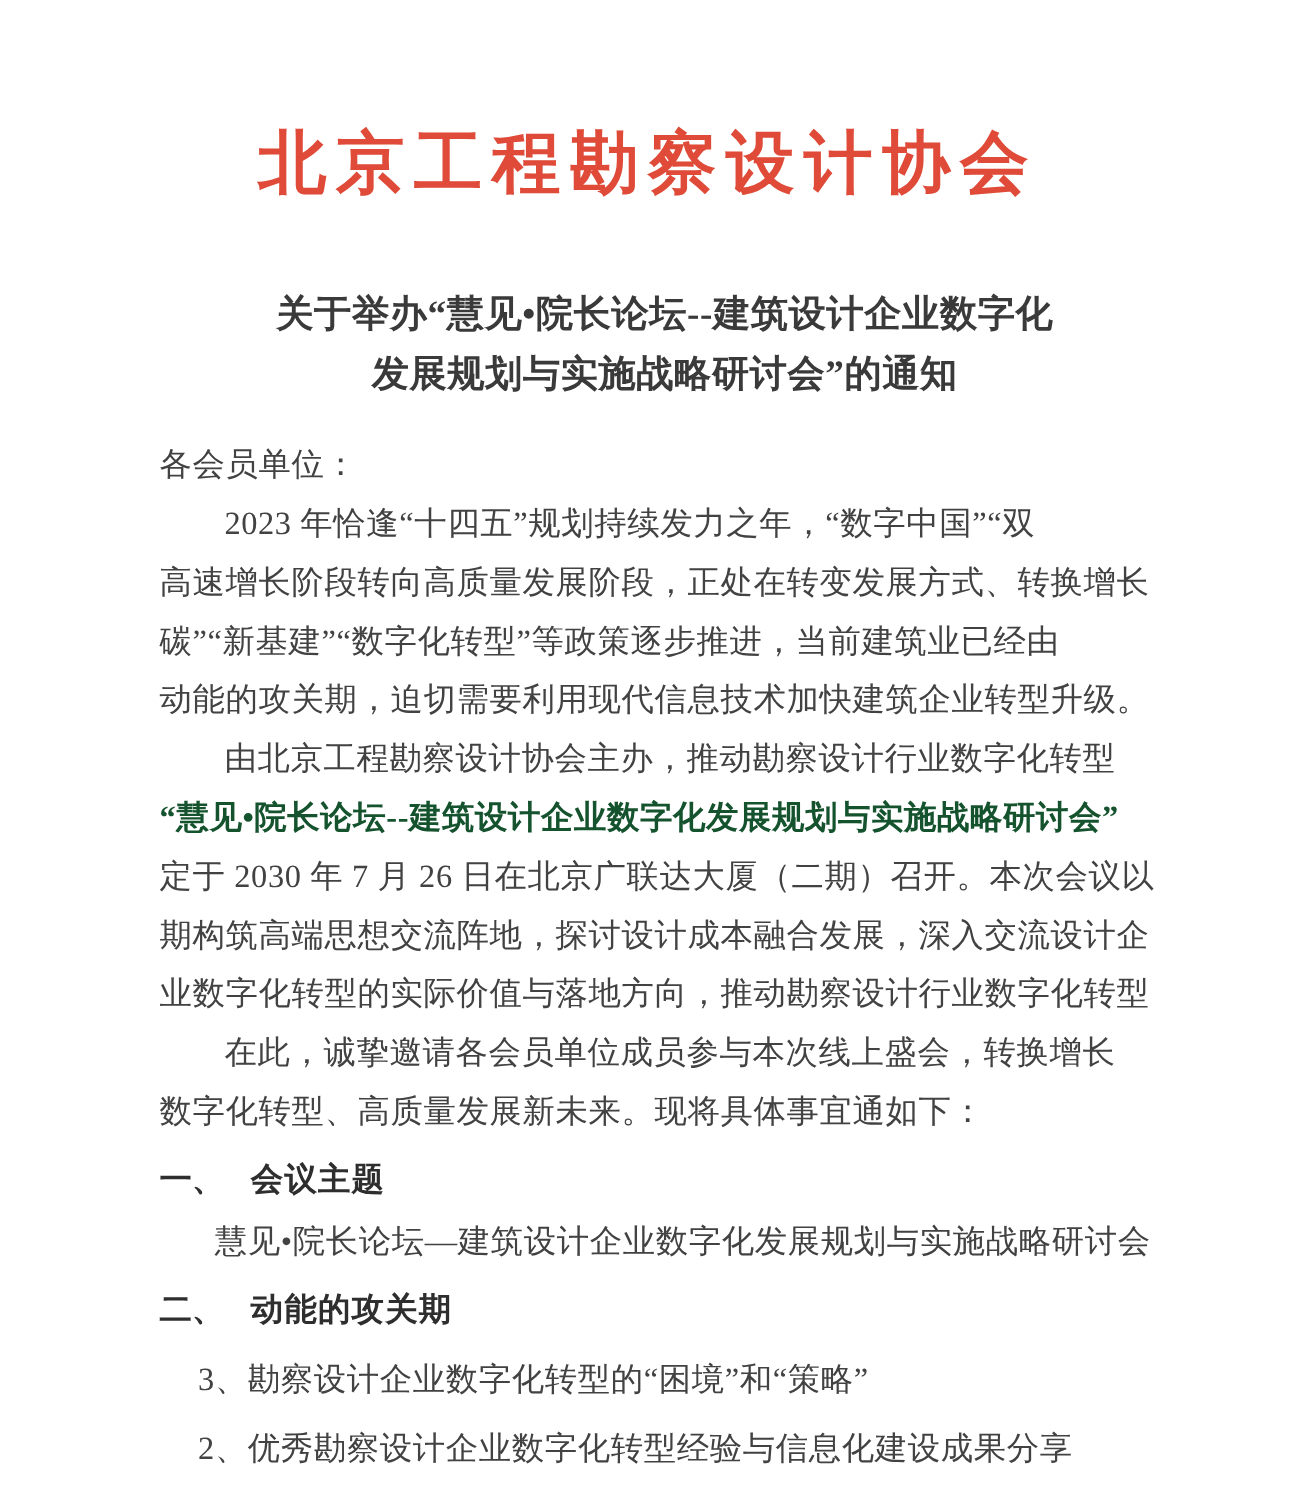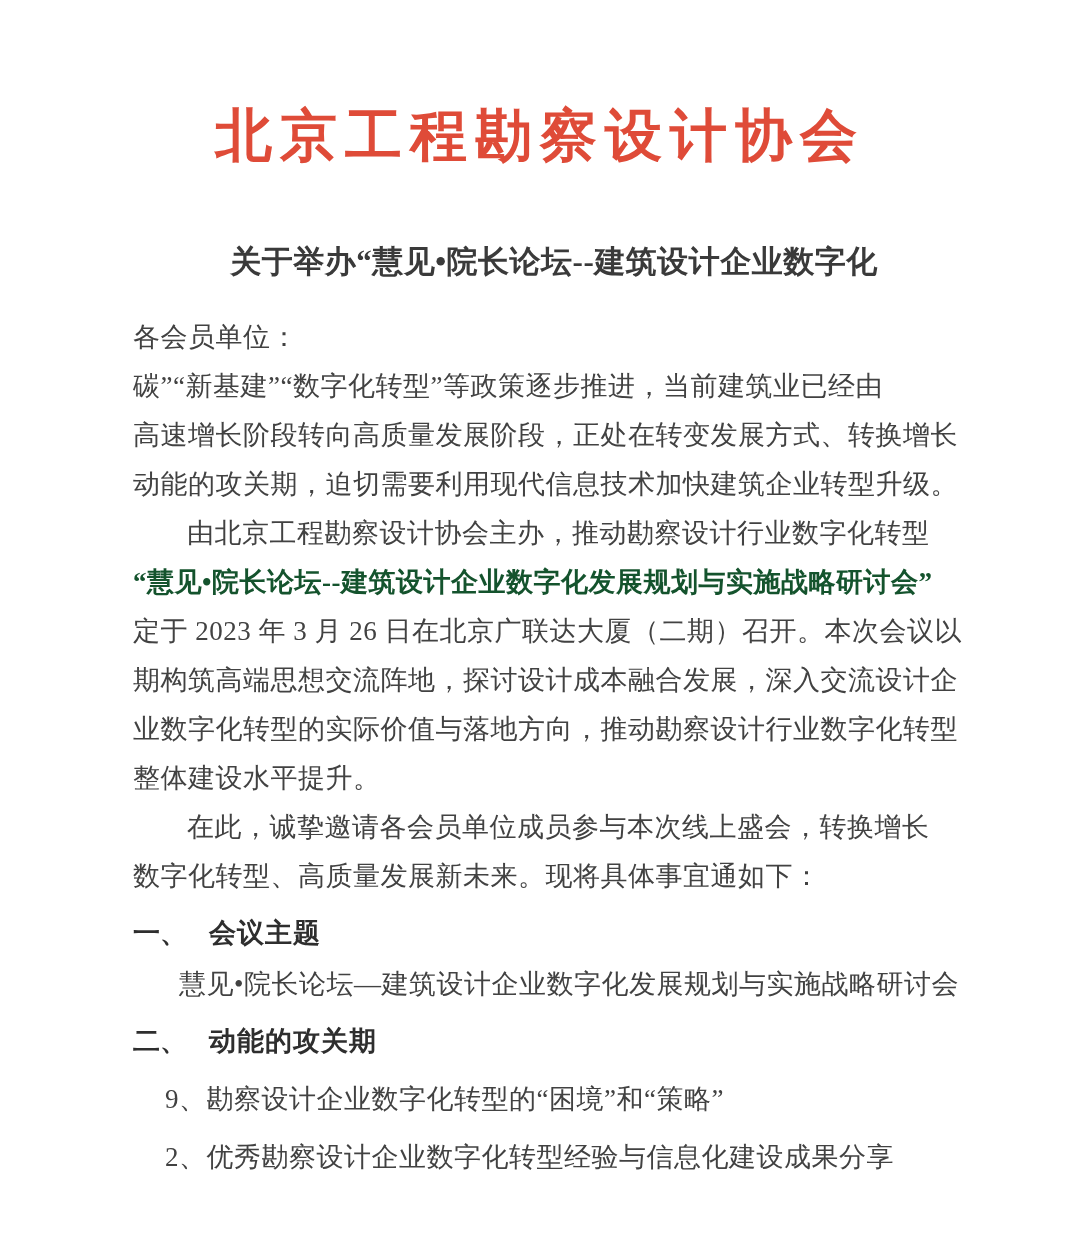--- a/index.html
+++ b/index.html
@@ -87,52 +87,53 @@
 </style>
 </head>
 <body>
 
 <div class="page">
 
   <div class="letterhead">北京工程勘察设计协会</div>
 
   <div class="notice-title">
     <div class="line">关于举办“慧见•院长论坛--建筑设计企业数字化</div>
+    <div class="line">发展规划与实施战略研讨会”的通知</div>
   </div>
 
   <div class="body-block">
 
     <div class="line">各会员单位：</div>
 
     <div>
+      <div class="line indent">2023 年恰逢“十四五”规划持续发力之年，“数字中国”“双</div>
+      <div class="line">高速增长阶段转向高质量发展阶段，正处在转变发展方式、转换增长</div>
       <div class="line">碳”“新基建”“数字化转型”等政策逐步推进，当前建筑业已经由</div>
-      <div class="line">高速增长阶段转向高质量发展阶段，正处在转变发展方式、转换增长</div>
       <div class="line">动能的攻关期，迫切需要利用现代信息技术加快建筑企业转型升级。</div>
     </div>
 
     <div>
       <div class="line indent">由北京工程勘察设计协会主办，推动勘察设计行业数字化转型</div>
       <div class="line bold-line">“慧见•院长论坛--建筑设计企业数字化发展规划与实施战略研讨会”</div>
-      <div class="line">定于 2023 年 3 月 26 日在北京广联达大厦（二期）召开。本次会议以</div>
+      <div class="line">定于 2030 年 7 月 26 日在北京广联达大厦（二期）召开。本次会议以</div>
       <div class="line">期构筑高端思想交流阵地，探讨设计成本融合发展，深入交流设计企</div>
       <div class="line">业数字化转型的实际价值与落地方向，推动勘察设计行业数字化转型</div>
-      <div class="line">整体建设水平提升。</div>
     </div>
 
     <div>
       <div class="line indent">在此，诚挚邀请各会员单位成员参与本次线上盛会，转换增长</div>
       <div class="line">数字化转型、高质量发展新未来。现将具体事宜通如下：</div>
     </div>
 
     <div class="section-heading">
       <span class="section-number">一、</span><span class="section-label">会议主题</span>
     </div>
     <div class="section-content line">慧见•院长论坛—建筑设计企业数字化发展规划与实施战略研讨会</div>
 
     <div class="section-heading">
       <span class="section-number">二、</span><span class="section-label">动能的攻关期</span>
     </div>
-    <div class="section-item line">9、勘察设计企业数字化转型的“困境”和“策略”</div>
+    <div class="section-item line">3、勘察设计企业数字化转型的“困境”和“策略”</div>
     <div class="section-item line">2、优秀勘察设计企业数字化转型经验与信息化建设成果分享</div>
 
   </div>
 
 </div>
 
 </body></html>

